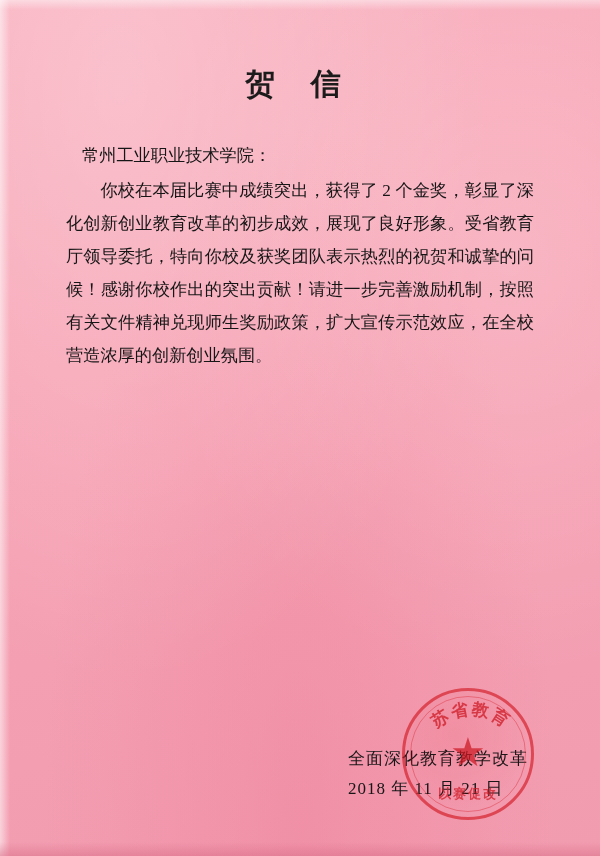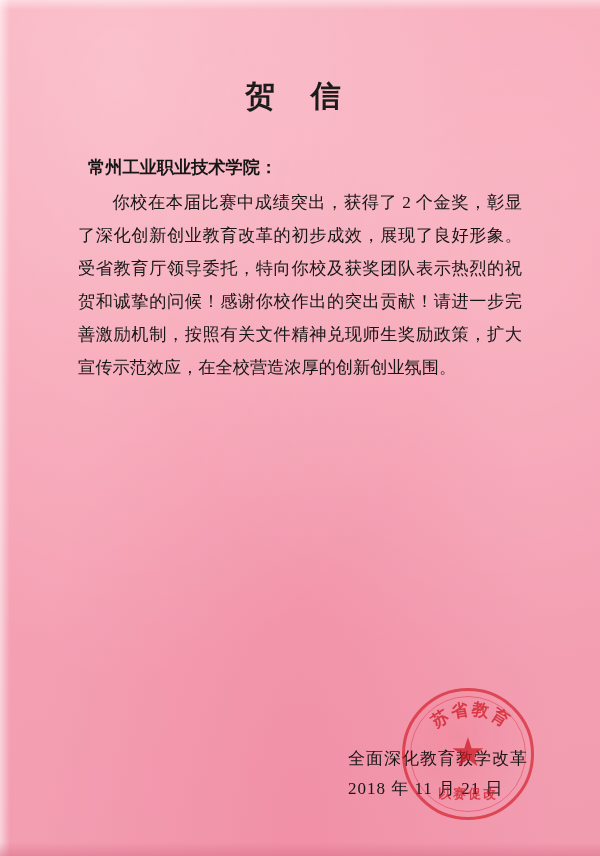--- a/index.html
+++ b/index.html
@@ -36,21 +36,21 @@
   }
   .edge-bottom {
     position: absolute;
     left: 0; right: 0; bottom: 0; height: 14px;
     background: linear-gradient(to top, rgba(216,110,136,0.5), rgba(255,255,255,0));
   }
 
   .doc {
     position: absolute;
     inset: 0;
-    padding: 16px;
+    padding: 4px;
   }
 
   .title {
     text-align: center;
     font-size: 30px;
     font-weight: bold;
     letter-spacing: 14px;
     color: #1b1b1b;
     margin: 0;
     padding-top: 60px;
@@ -61,23 +61,22 @@
     margin: 34px 62px 0 62px;
     color: #161616;
     font-size: 17.2px;
     line-height: 33px;
     text-align: justify;
     text-justify: inter-ideograph;
     font-family: "Liberation Serif", "DejaVu Serif", serif;
   }
 
   .salutation {
-    margin: 0 0 2px 10px;
+    margin: 0 0 2px 16px;
     text-indent: 0;
-    font-weight: bold;
   }
 
   .para {
     margin: 0;
     text-indent: 2em;
   }
 
   .signature {
     position: absolute;
     right: 72px;

